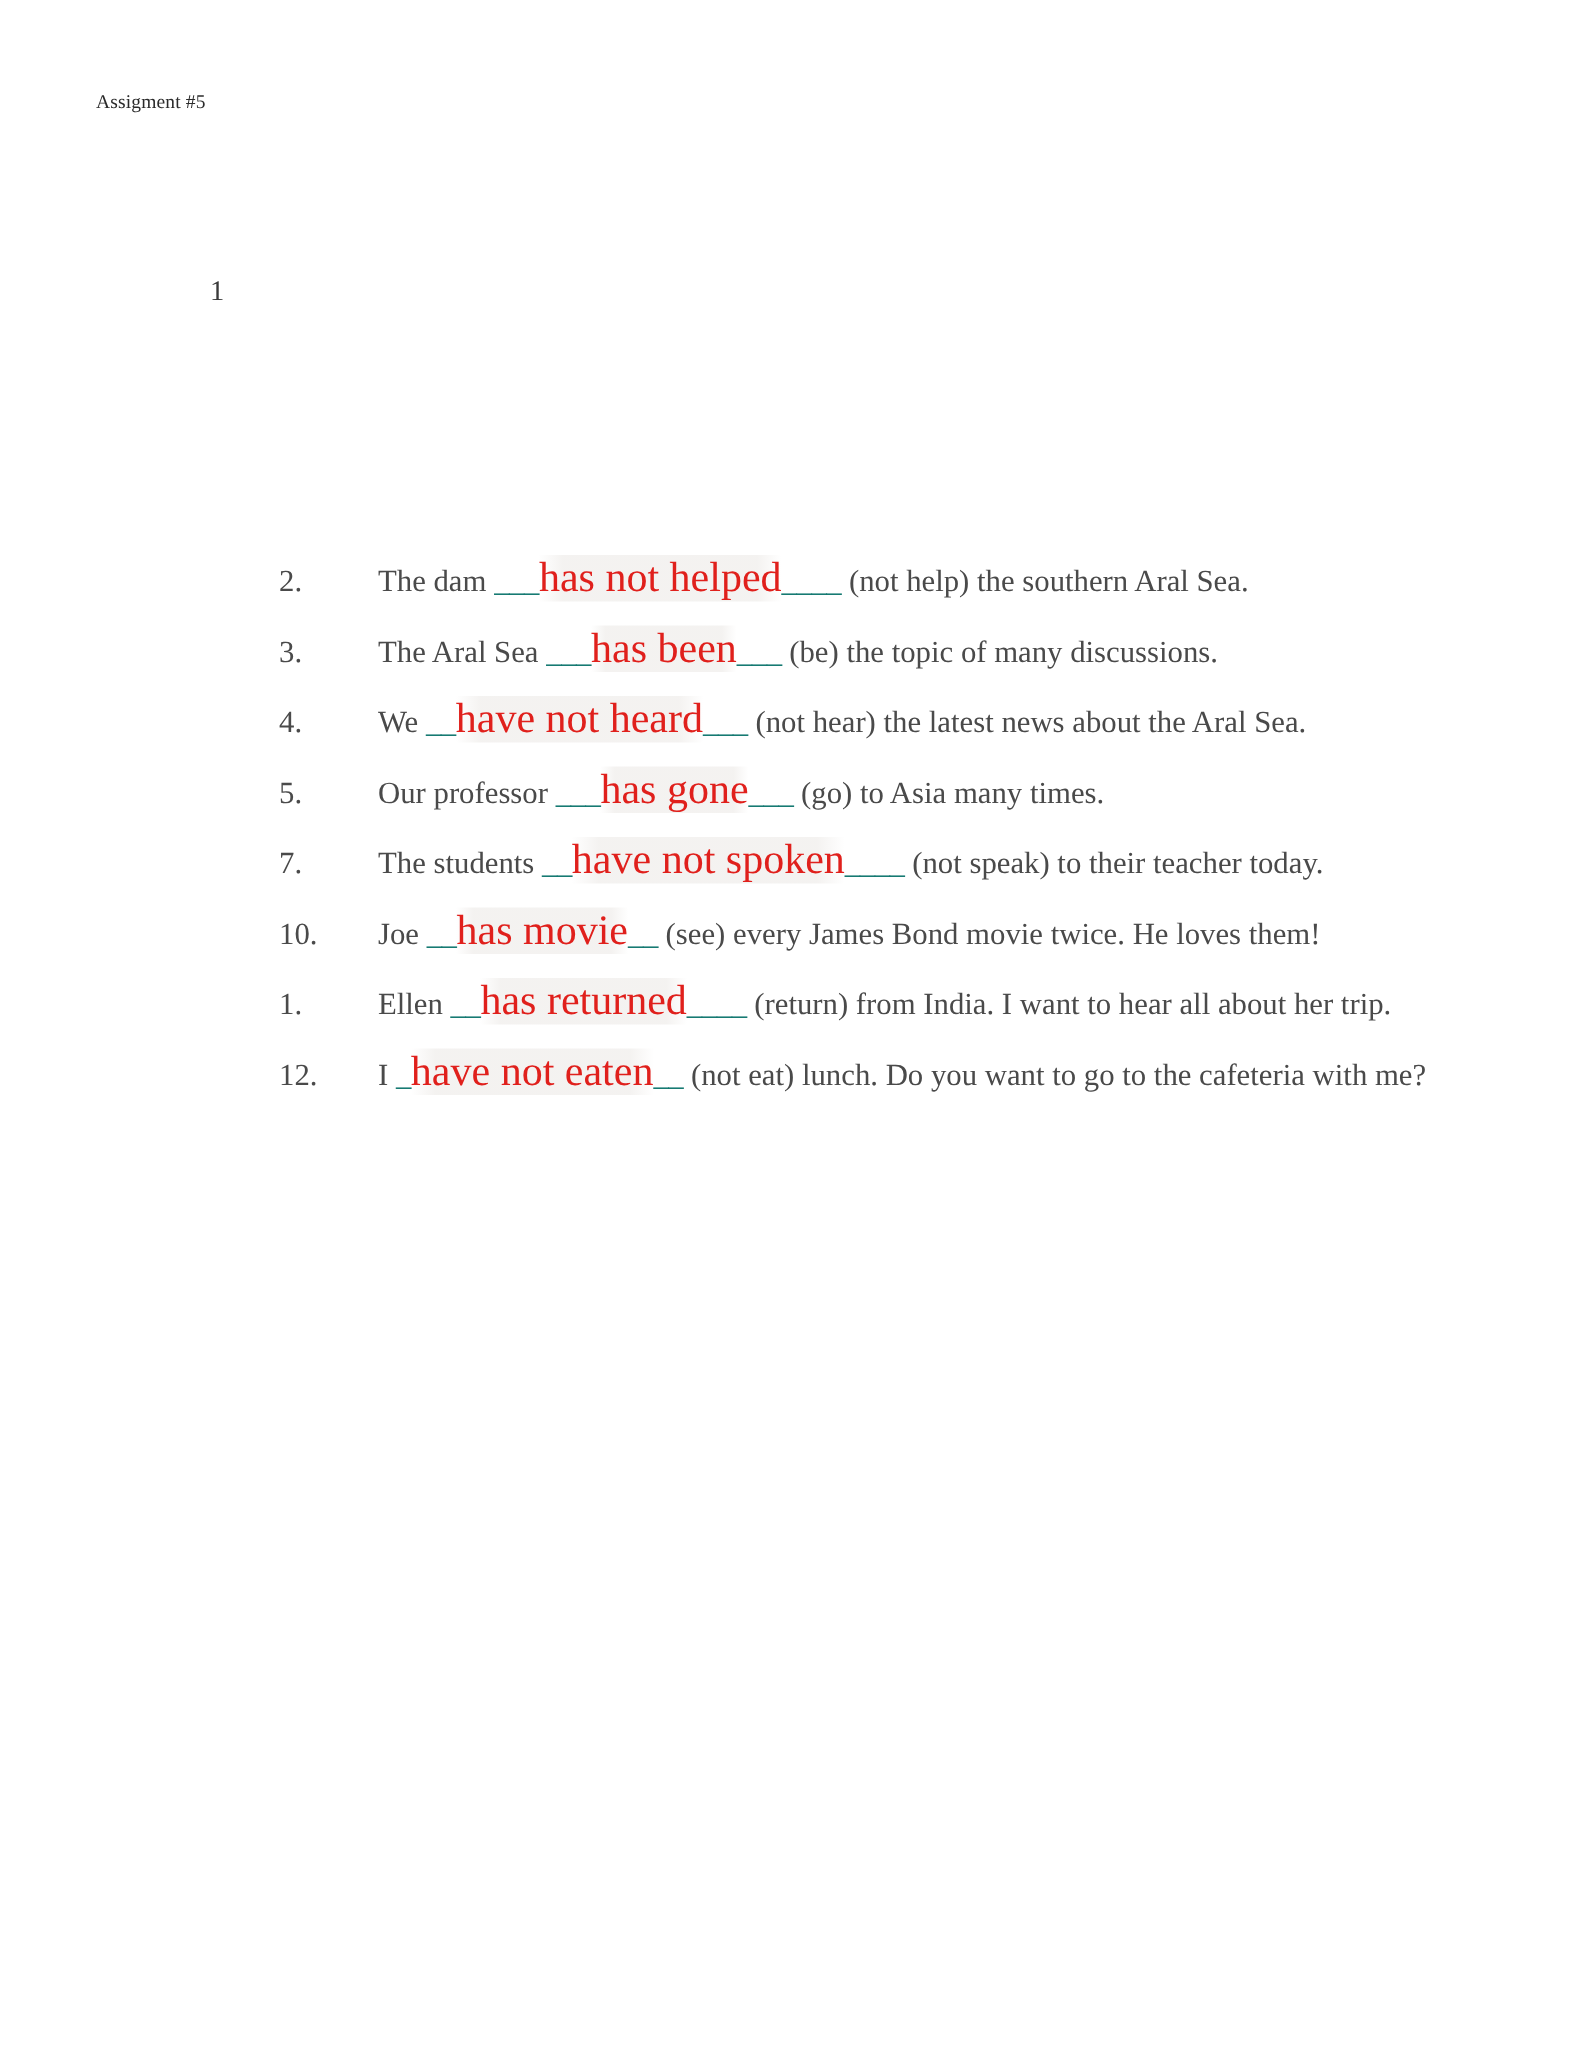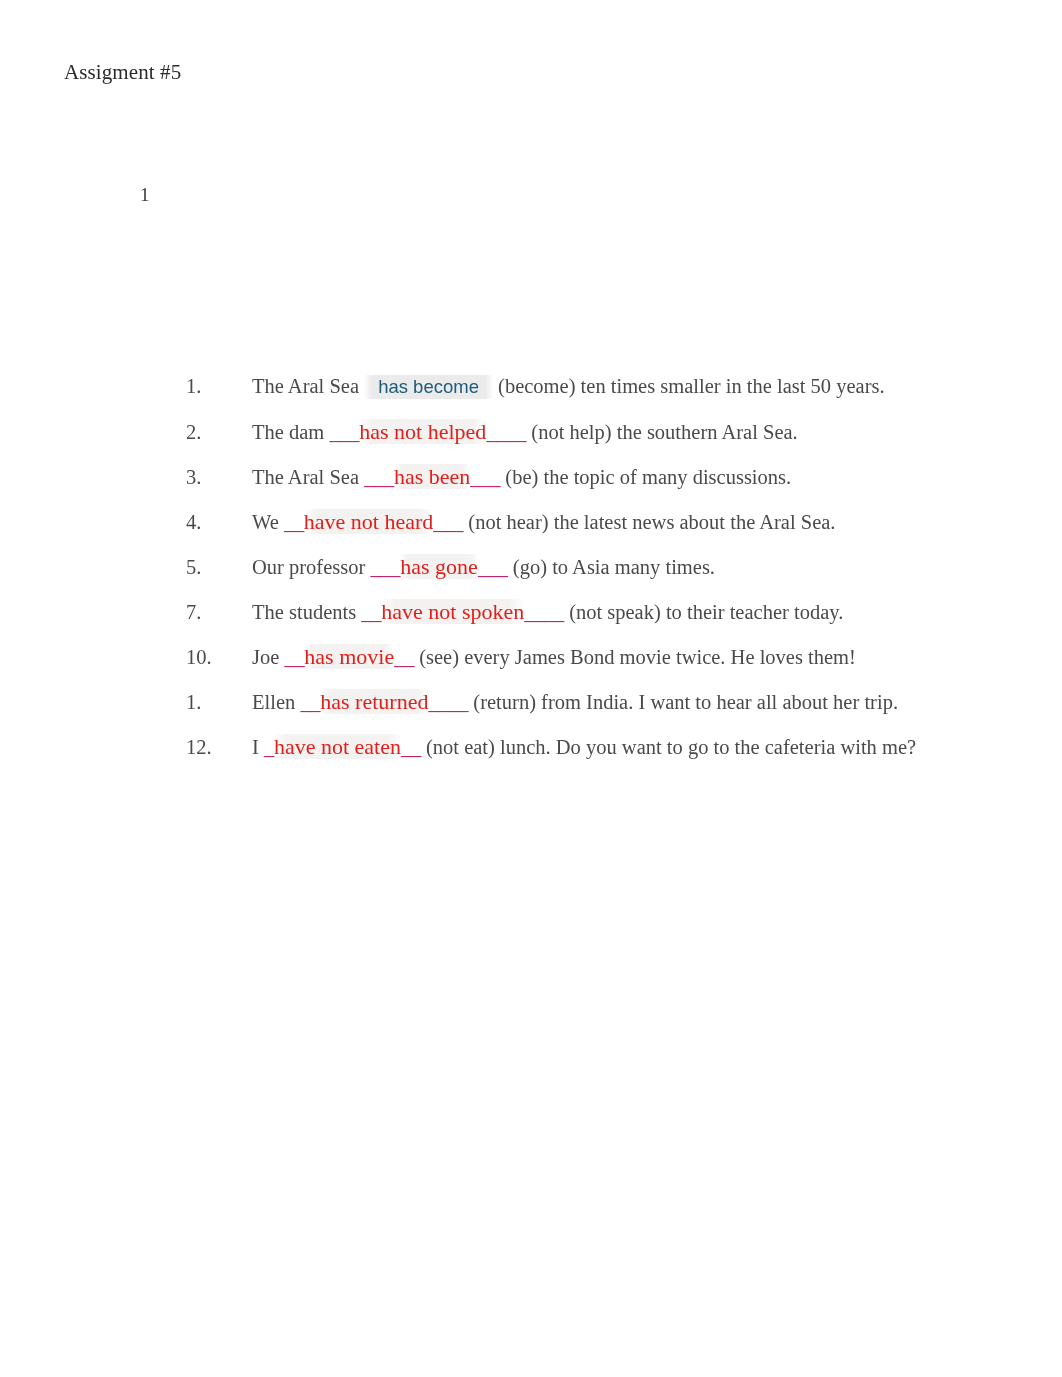--- a/index.html
+++ b/index.html
@@ -17,21 +17,21 @@
     width: 1062px;
     height: 1377px;
     background: #ffffff;
     overflow: hidden;
   }
   .doc-header {
     position: absolute;
     left: 64px;
     top: 60px;
     font-family: "Liberation Serif", serif;
-    font-size: 21px;
+    font-size: 13px;
     color: #2b2b2b;
     letter-spacing: 0.1px;
     white-space: nowrap;
   }
   .page-number {
     position: absolute;
     left: 140px;
     top: 184px;
     font-family: "Liberation Serif", serif;
     font-size: 19px;
@@ -73,50 +73,49 @@
         rgba(232,232,232,0) 0%,
         rgba(228,228,228,0.75) 6%,
         rgba(230,230,230,0.8) 94%,
         rgba(232,232,232,0) 100%);
     padding: 1px 14px 2px 14px;
     white-space: nowrap;
   }
   .answer-red {
     color: #e0201c;
     font-family: "Liberation Serif", serif;
-    font-size: 22px;
+    font-size: 28px;
     background: linear-gradient(to right,
         rgba(240,238,236,0) 0%,
         rgba(242,240,238,0.85) 10%,
         rgba(242,240,238,0.85) 90%,
         rgba(240,238,236,0) 100%);
     white-space: nowrap;
     text-align: center;
   }
   .blank {
-    color: #be185d;
+    color: #0f766e;
     letter-spacing: -0.3px;
   }
   .wrap-tail {
     display: block;
     margin-left: -66px;
   }
   .item.item-6 .wrap-tail { margin-left: -66px; }
 </style>
 </head>
 <body>
 
 <div class="page">
 
   <div class="doc-header">Assigment #5</div>
 
   <div class="page-number">1</div>
 
   <div class="exercise-list">
-      <div class="item item-1"><span class="item-number">1.</span><span class="item-body"><span>The Aral Sea </span><span class="answer-teal">has become</span><span> (become) ten times smaller in the last 50 years.</span></span></div>
       <div class="item item-2"><span class="item-number">2.</span><span class="item-body"><span>The dam </span><span class="blank">___</span><span class="answer-red">has not helped</span><span class="blank">____</span><span> (not help) the southern Aral Sea.</span></span></div>
       <div class="item item-3"><span class="item-number">3.</span><span class="item-body"><span>The Aral Sea </span><span class="blank">___</span><span class="answer-red">has been</span><span class="blank">___</span><span> (be) the topic of many discussions.</span></span></div>
       <div class="item item-4"><span class="item-number">4.</span><span class="item-body"><span>We </span><span class="blank">__</span><span class="answer-red">have not heard</span><span class="blank">___</span><span> (not hear) the latest news about the Aral Sea.</span></span></div>
       <div class="item item-5"><span class="item-number">5.</span><span class="item-body"><span>Our professor </span><span class="blank">___</span><span class="answer-red">has gone</span><span class="blank">___</span><span> (go) to Asia many times.</span></span></div>
       <div class="item item-7"><span class="item-number">7.</span><span class="item-body"><span>The students </span><span class="blank">__</span><span class="answer-red">have not spoken</span><span class="blank">____</span><span> (not speak) to their teacher today.</span></span></div>
       <div class="item item-10"><span class="item-number">10.</span><span class="item-body"><span>Joe </span><span class="blank">__</span><span class="answer-red">has movie</span><span class="blank">__</span><span> (see) every James Bond movie twice. He loves them!</span></span></div>
       <div class="item item-11"><span class="item-number">1.</span><span class="item-body"><span>Ellen </span><span class="blank">__</span><span class="answer-red">has returned</span><span class="blank">____</span><span> (return) from India. I want to hear all about her trip.</span></span></div>
       <div class="item item-12"><span class="item-number">12.</span><span class="item-body"><span>I </span><span class="blank">_</span><span class="answer-red">have not eaten</span><span class="blank">__</span><span> (not eat) lunch. Do you want to go to the cafeteria with me?</span></span></div>
     </div>
 

